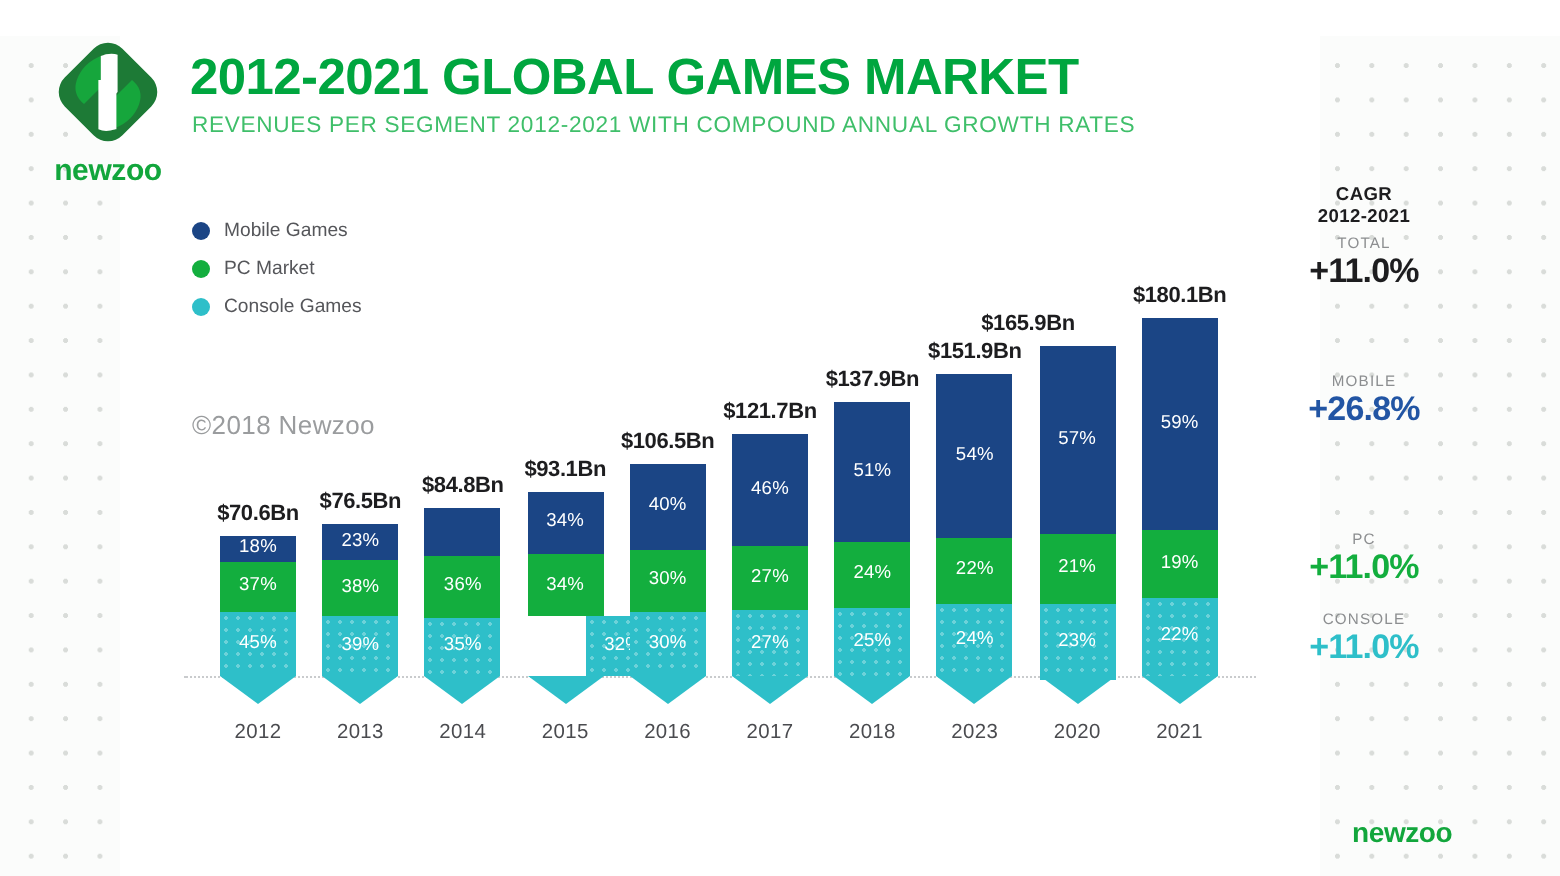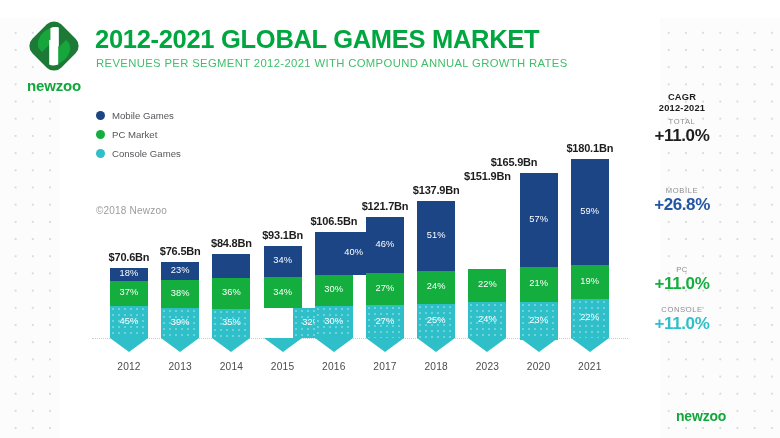--- a/index.html
+++ b/index.html
@@ -49,21 +49,21 @@
 
   
   #legend{position:absolute;left:96px;top:107px;}
   .lg-row{display:flex;align-items:center;height:17px;margin-bottom:2px;}
   .lg-dot{width:9px;height:9px;border-radius:50%;margin-right:7px;flex:0 0 auto;}
   .lg-label{font-size:9.6px;color:#55565a;white-space:nowrap;}
 
   
   #copyright{
     position:absolute;left:96px;top:205px;
-    font-size:10px;color:#9a9c9e;letter-spacing:0.2px;
+    font-size:13px;color:#9a9c9e;letter-spacing:0.2px;
   }
 
   
   #chart{position:absolute;left:0;top:0;width:780px;height:438px;}
   .bar-group{position:absolute;}
   .bar-total{
     position:absolute;text-align:center;font-size:11px;font-weight:bold;
     color:#1d1d1f;white-space:nowrap;letter-spacing:-0.2px;
   }
   .seg{position:absolute;left:0;width:100%;}
@@ -208,21 +208,21 @@
         </div>
         <div class="tip" style="top: 92.4483px;">
           <svg width="38" height="14" viewBox="0 0 38 14">
             <path d="M0 0 L38 0 L19 14 Z" fill="#2ebfc9"></path>
           </svg>
         </div>
       </div>
       <div class="bar-total" style="left: 242.6px; width: 80px; top: 228.552px;">$93.1Bn</div>
       <div class="year" style="left: 252.6px; width: 60px; top: 361px;">2015</div>
       <div class="bar-group" style="left: 314.8px; top: 232.245px; width: 38px; height: 119.754px;">
-        <div class="seg" style="top: 0px; height: 42.3018px; background: rgb(27, 69, 133); padding-left: 40px;">
+        <div class="seg" style="top: 0px; height: 42.3018px; background: rgb(27, 69, 133);">
           <div class="seg-label" style="top: 15.1509px;">40%</div>
         </div>
         <div class="seg" style="top: 42.3018px; height: 31.7263px; background: rgb(19, 174, 62);">
           <div class="seg-label" style="top: 9.86317px;">30%</div>
         </div>
         <div class="seg" style="top: 74.0281px; height: 31.7263px; background: radial-gradient(rgba(255, 255, 255, 0.3) 0.8px, transparent 0.9px) 0% 0% / 6px 6px rgb(46, 191, 201);">
           <div class="seg-label" style="top: 9.86317px;">30%</div>
         </div>
         <div class="tip" style="top: 105.754px;">
           <svg width="38" height="14" viewBox="0 0 38 14">
@@ -262,20 +262,23 @@
         </div>
         <div class="tip" style="top: 136.935px;">
           <svg width="38" height="14" viewBox="0 0 38 14">
             <path d="M0 0 L38 0 L19 14 Z" fill="#2ebfc9"></path>
           </svg>
         </div>
       </div>
       <div class="bar-total" style="left: 396.2px; width: 80px; top: 184.065px;">$137.9Bn</div>
       <div class="year" style="left: 406.2px; width: 60px; top: 361px;">2018</div>
       <div class="bar-group" style="left: 468.4px; top: 187.163px; width: 38px; height: 164.837px;">
+        <div class="seg" style="top: 0px; height: 81.4518px; background: rgb(27, 69, 133);">
+          <div class="seg-label" style="top: 34.7259px;">54%</div>
+        </div>
         <div class="seg" style="top: 81.4518px; height: 33.1841px; background: rgb(19, 174, 62);">
           <div class="seg-label" style="top: 10.592px;">22%</div>
         </div>
         <div class="seg" style="top: 114.636px; height: 36.2008px; background: radial-gradient(rgba(255, 255, 255, 0.3) 0.8px, transparent 0.9px) 0% 0% / 6px 6px rgb(46, 191, 201);">
           <div class="seg-label" style="top: 12.1004px;">24%</div>
         </div>
         <div class="tip" style="top: 150.837px;">
           <svg width="38" height="14" viewBox="0 0 38 14">
             <path d="M0 0 L38 0 L19 14 Z" fill="#2ebfc9"></path>
           </svg>

